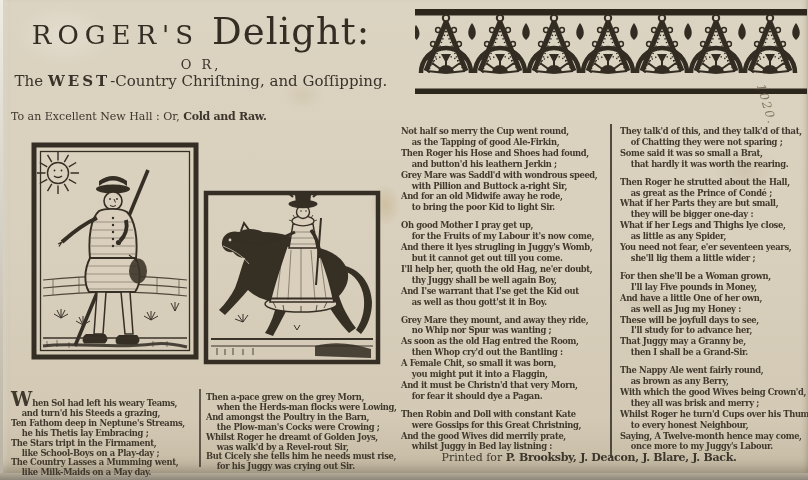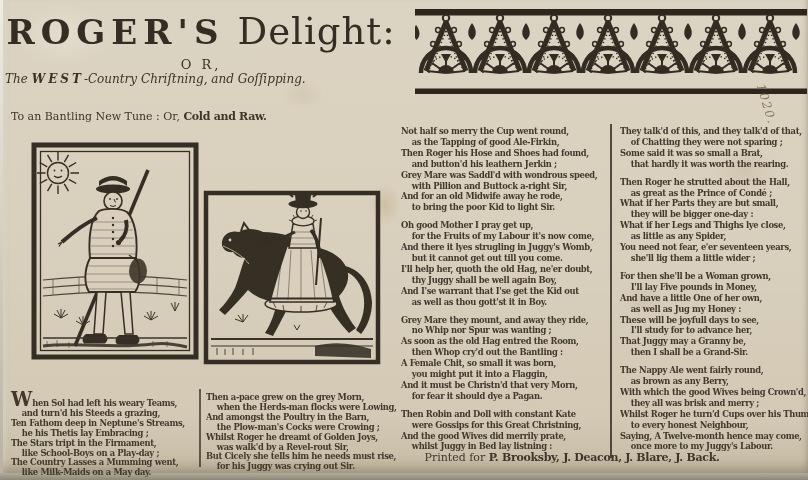--- a/index.html
+++ b/index.html
@@ -16,44 +16,44 @@
       radial-gradient(70px 45px at 60px 35px, rgba(255,255,255,.22), transparent 70%),
       linear-gradient(180deg,#dcd4c2 0%,#d8cfbc 55%,#d3c9b5 88%,#c6bba4 100%);
     box-shadow: inset 0 -10px 14px -7px rgba(80,70,55,.45), inset 4px 0 7px -4px rgba(255,255,255,.55), inset -3px 0 6px -4px rgba(90,80,60,.4);
     color:#3a332a;
   }
   .edge-left{position:absolute;left:0;top:0;width:3px;height:100%;background:linear-gradient(180deg,#efece4,#b9b2a2);}
   .edge-bottom{position:absolute;left:0;bottom:0;width:100%;height:7px;background:linear-gradient(180deg,#b2aa99,#8d877a);}
 
   
   .title-line{position:absolute;left:2px;top:10px;width:392px;text-align:center;white-space:nowrap;color:#332d23;}
-  .title-word1{font-size:34px;font-weight:bold;letter-spacing:6px;}
+  .title-word1{font-size:26px;font-weight:normal;letter-spacing:6px;}
   .title-word2{font-size:37px;font-weight:normal;letter-spacing:1px;margin-left:8px;}
   .or-line{position:absolute;left:2px;top:57px;width:392px;text-align:center;font-size:13px;letter-spacing:3px;color:#3a332a;}
-  .subtitle{position:absolute;left:2px;top:72px;width:392px;text-align:left;font-size:12px;font-style:italic;color:#3a332a;white-space:nowrap;}
+  .subtitle{position:absolute;left:2px;top:72px;width:392px;text-align:center;font-size:15px;color:#3a332a;white-space:nowrap;}
   .subtitle .emph{letter-spacing:3px;font-weight:bold;}
   .tune-line{position:absolute;left:8px;top:110px;width:374px;display:flex;justify-content:space-between;font-size:11px;color:#3d362c;white-space:nowrap;}
   .blackletter{font-weight:bold;letter-spacing:-0.3px;text-align:right;}
 
   
   .verse{position:absolute;font-weight:bold;color:#41392d;letter-spacing:-0.4px;transform:scaleX(.9);transform-origin:0 0;}
   .verse .line{white-space:nowrap;}
   .verse .line:nth-child(even){margin-left:12px;}
   .col-a{left:8px;top:394px;width:210px;font-size:9.3px;line-height:9.9px;}
   .col-b{left:203px;top:392px;width:210px;font-size:9.3px;line-height:9.9px;}
   .col-c{left:398px;top:126px;width:236px;font-size:9.3px;line-height:10.9px;}
   .col-d{left:617px;top:126px;width:215px;font-size:9.3px;line-height:10.9px;}
   .stanza + .stanza{margin-top:7px;}
   .dropcap .line:first-child::first-letter{font-size:21px;line-height:10px;letter-spacing:0;}
   .rule{position:absolute;background:#3a332a;}
   .rule-ab{left:196px;top:389px;width:1.6px;height:78px;opacity:.75;}
   .rule-cd{left:607px;top:124px;width:1.8px;height:334px;opacity:.85;}
 
   
-  .imprint{position:absolute;left:388px;top:451px;width:362px;text-align:center;font-size:11px;color:#3d362c;white-space:nowrap;}
+  .imprint{position:absolute;left:405px;top:451px;width:362px;text-align:center;font-size:11px;color:#3d362c;white-space:nowrap;}
   .annotation{position:absolute;left:764px;top:82px;font-size:12px;font-style:italic;color:rgba(112,97,72,.8);letter-spacing:1.5px;transform:rotate(73deg);transform-origin:0 0;white-space:nowrap;}
 
   
   .art{position:absolute;}
   #ornament{left:412px;top:9px;width:392px;height:86px;}
   #woodcut1{left:28px;top:142px;width:168px;height:218px;}
   #woodcut2{left:200px;top:190px;width:178px;height:175px;}
 </style>
 </head>
 <body>
@@ -65,21 +65,21 @@
 
     <div class="title-line">
       <span class="title-word1">ROGER'S</span>
       <span class="title-word2">Delight:</span>
     </div>
     <div class="or-line">O R,</div>
     <div class="subtitle">
       <span>The </span><span class="emph">WEST</span><span>-Country Chriſtning, and Goſſipping.</span>
     </div>
     <div class="tune-line">
-      <span><span>To an Bantling New Tune : Or, </span><span class="blackletter">Cold and Raw.</span></span>
+      <span><span>To an Excellent New Hall : Or, </span><span class="blackletter">Cold and Raw.</span></span>
     </div>
 
     <svg id="ornament" class="art" viewBox="0 0 392 86">
       <defs>
         <g id="orn-unit" stroke="#332c22" fill="none">
           <path d="M27,13 L7,62" stroke-width="5"></path>
           <path d="M27,13 L47,62" stroke-width="5"></path>
           <path d="M27,22 L13,57" stroke-width="1.6" stroke-dasharray="1.3 2.6"></path>
           <path d="M27,22 L41,57" stroke-width="1.6" stroke-dasharray="1.3 2.6"></path>
           <circle cx="27" cy="9" r="3.2" stroke-width="2"></circle>

